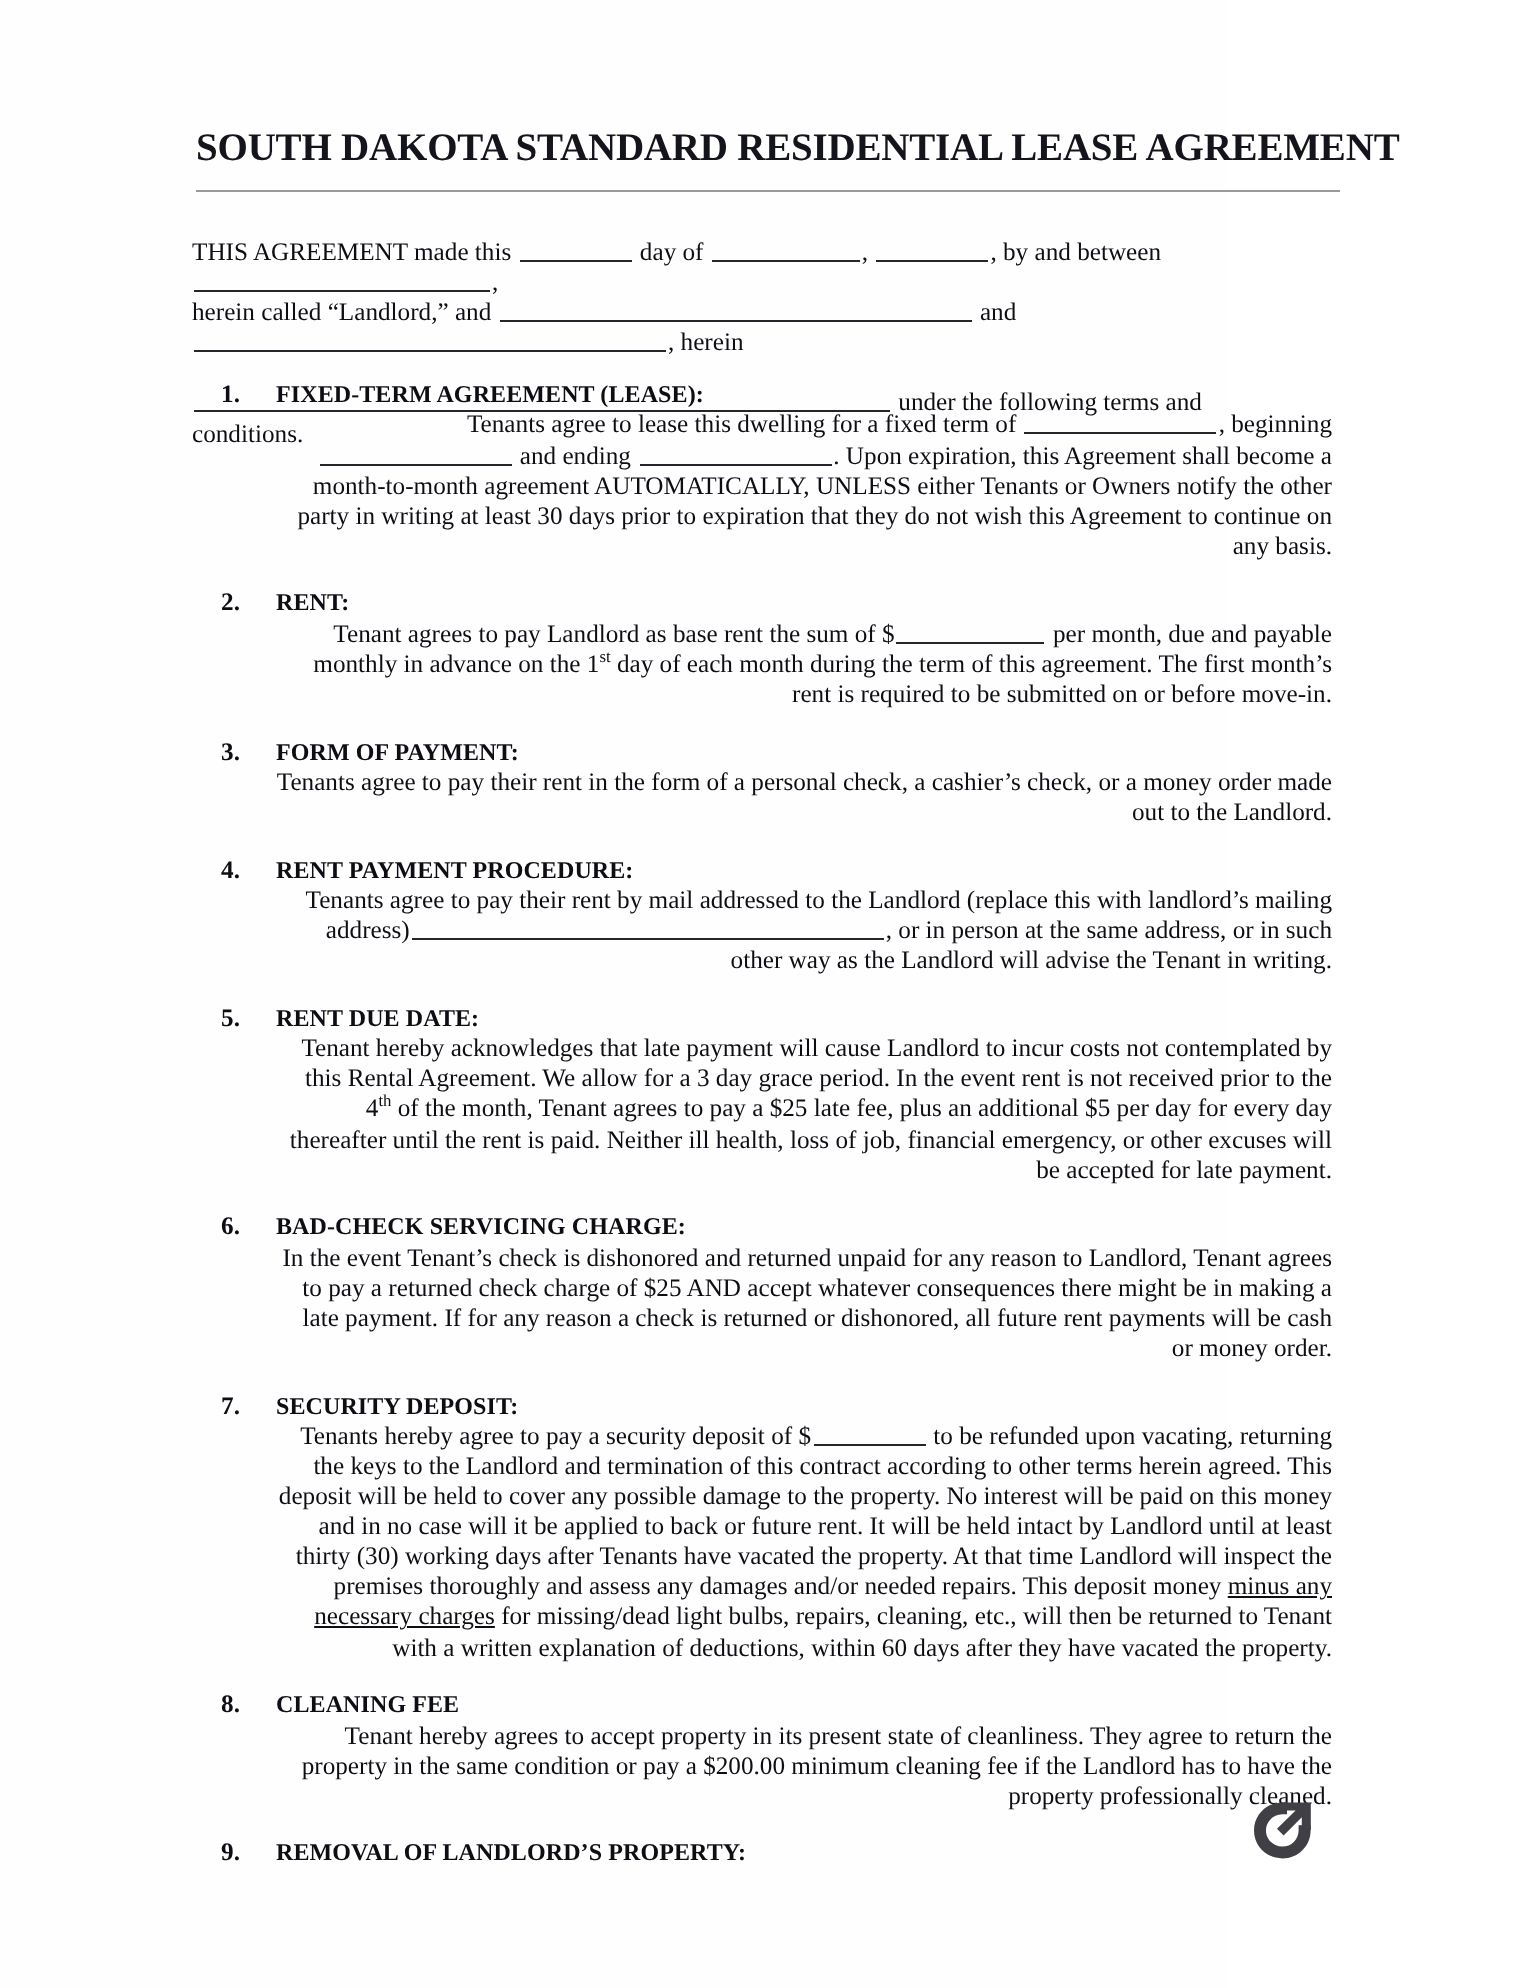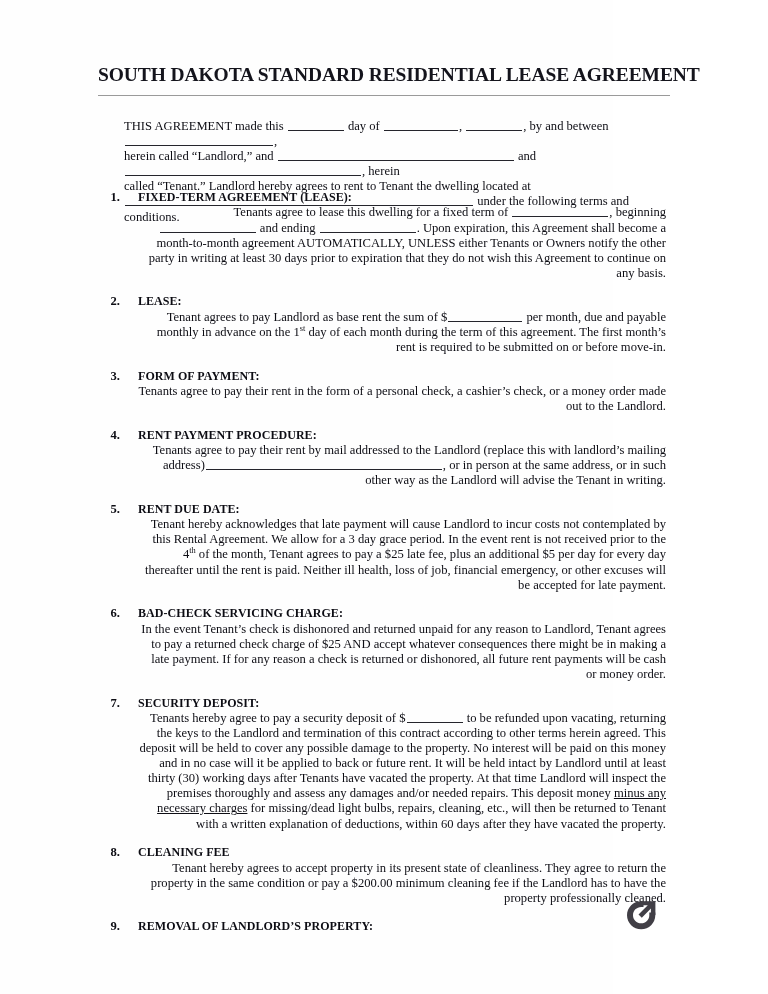--- a/index.html
+++ b/index.html
@@ -42,21 +42,21 @@
   }
   .title-rule {
     margin-top: 9px;
     border-top: 1.6px solid #9a9a9a;
     width: 100%;
   }
 
   
   .intro {
     position: absolute;
-    left: 124px;
+    left: 96px;
     top: 119px;
     width: 548px;
     font-size: 12.6px;
     line-height: 15.1px;
     text-align: left;
   }
 
   
   .sections {
     position: absolute;
@@ -134,38 +134,38 @@
 <div class="page">
 
   <div class="title-block">
     <div class="doc-title">SOUTH DAKOTA STANDARD RESIDENTIAL LEASE AGREEMENT</div>
     <div class="title-rule"></div>
   </div>
 
   <div class="intro">
     <span>THIS AGREEMENT made this </span><span class="blank b-sm"></span><span> day of </span><span class="blank b-md"></span><span>, </span><span class="blank b-sm"></span><span>, by and between </span><span class="blank b-xl"></span><span>,</span><br>
     <span>herein called “Landlord,” and </span><span class="blank b-wide"></span><span> and </span><span class="blank b-wide"></span><span>, herein</span><br>
-    <span>called “Tenant.”  Landlord hereby agrees to rent to Tenant the dwelling located at</span><br>
+    <br>
     <span class="blank b-full"></span> <span>under the following terms and conditions.</span>
   </div>
 
   <div class="sections">
 
     <div class="section">
       <div class="sec-num">1.</div>
       <div class="sec-body">
         <div class="sec-head">FIXED-TERM AGREEMENT (LEASE):</div>
         <div class="sec-text"><span>Tenants agree to lease this dwelling for a fixed term of </span><span class="blank b-lg"></span><span>, beginning </span><span class="blank b-lg"></span><span> and ending </span><span class="blank b-lg"></span><span>.  Upon expiration, this Agreement shall become a month-to-month agreement AUTOMATICALLY, UNLESS either Tenants or Owners notify the other party in writing at least 30 days prior to expiration that they do not wish this Agreement to continue on any basis.</span></div>
       </div>
     </div>
 
     <div class="section">
       <div class="sec-num">2.</div>
       <div class="sec-body">
-        <div class="sec-head">LEASE:</div>
+        <div class="sec-head">RENT:</div>
         <div class="sec-text"><span>Tenant agrees to pay Landlord as base rent the sum of $</span><span class="blank b-md"></span><span> per month, due and payable monthly in advance on the 1</span><sup>st</sup><span> day of each month during the term of this agreement.  The first month’s rent is required to be submitted on or before move-in.</span></div>
       </div>
     </div>
 
     <div class="section">
       <div class="sec-num">3.</div>
       <div class="sec-body">
         <div class="sec-head">FORM OF PAYMENT:</div>
         <div class="sec-text">Tenants agree to pay their rent in the form of a personal check, a cashier’s check, or a money order made out to the Landlord.</div>
       </div>

